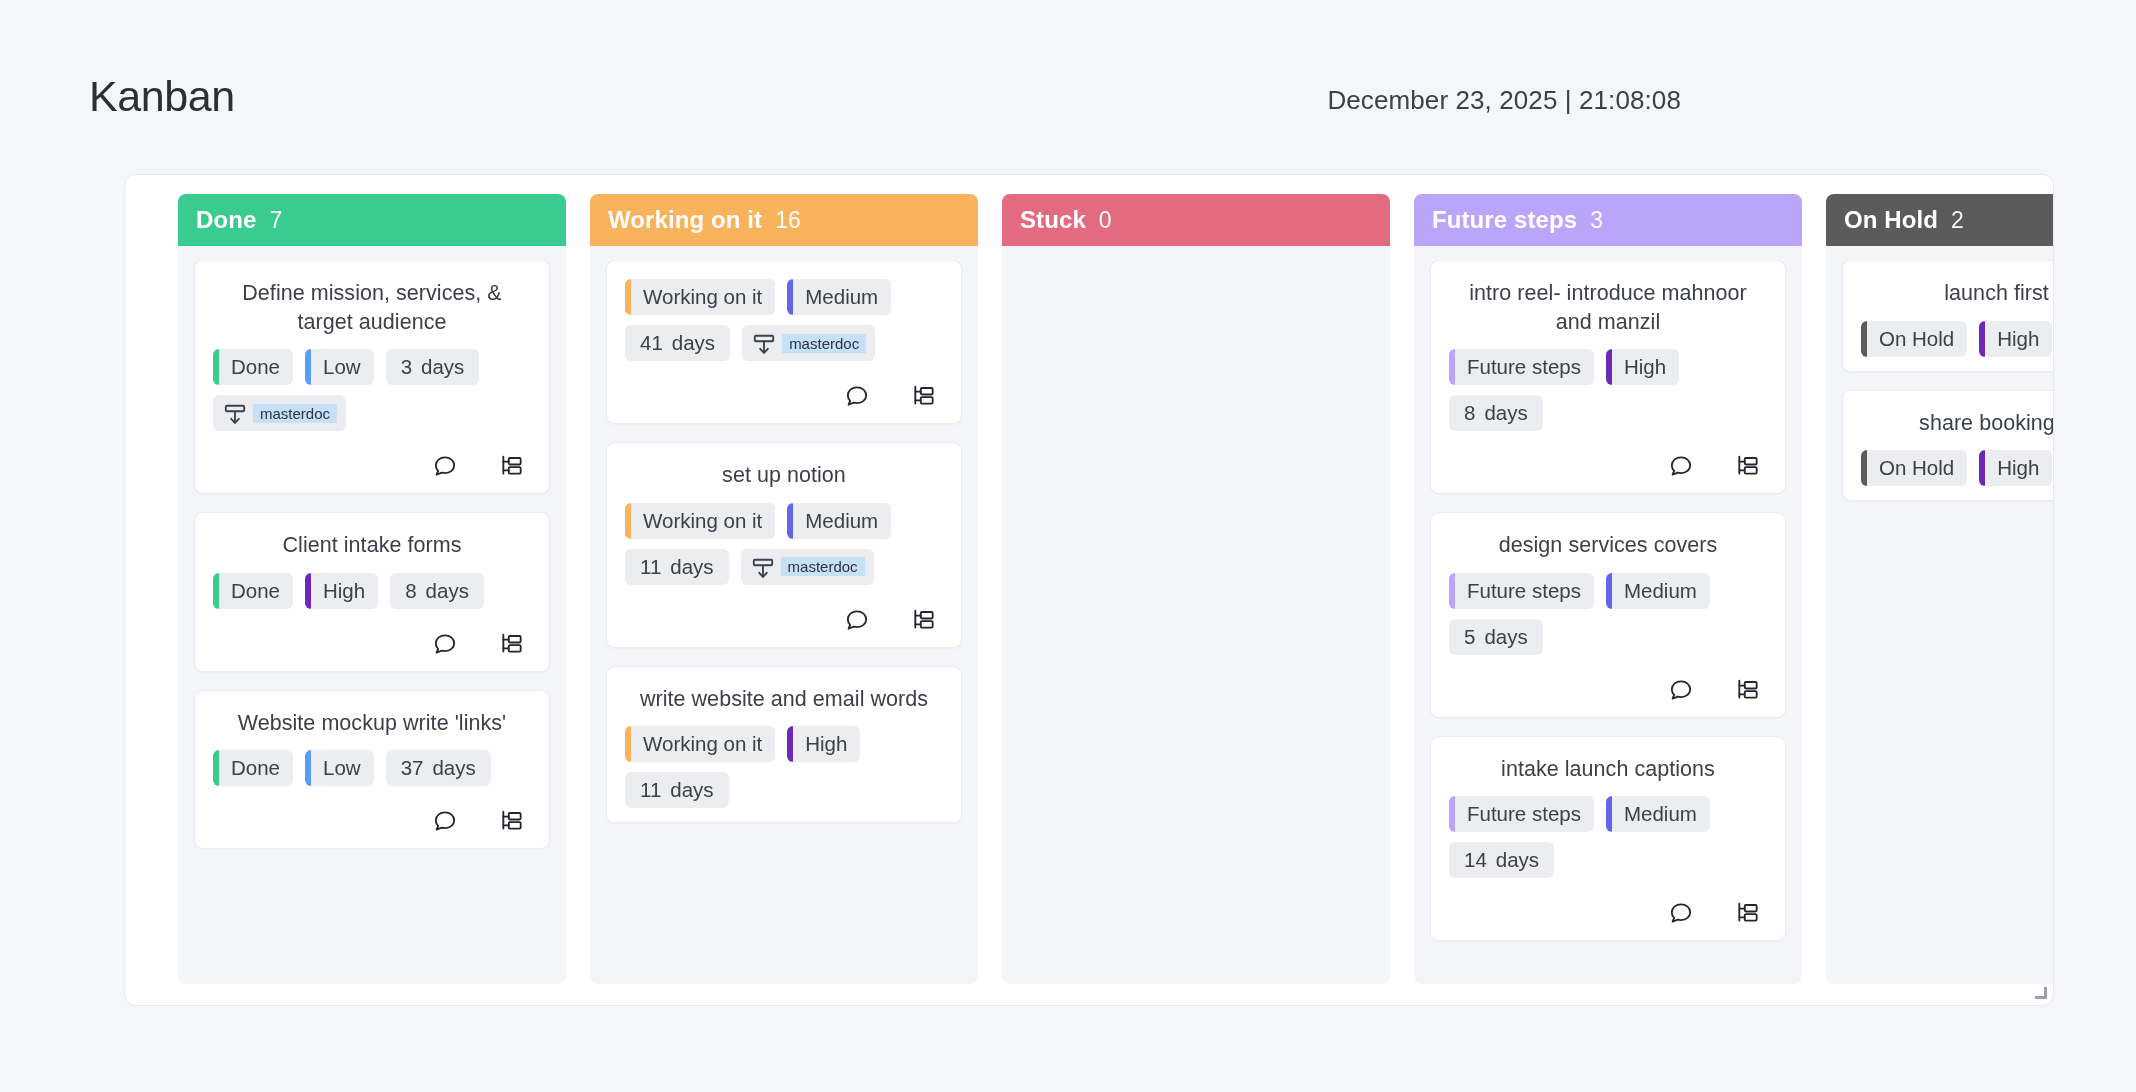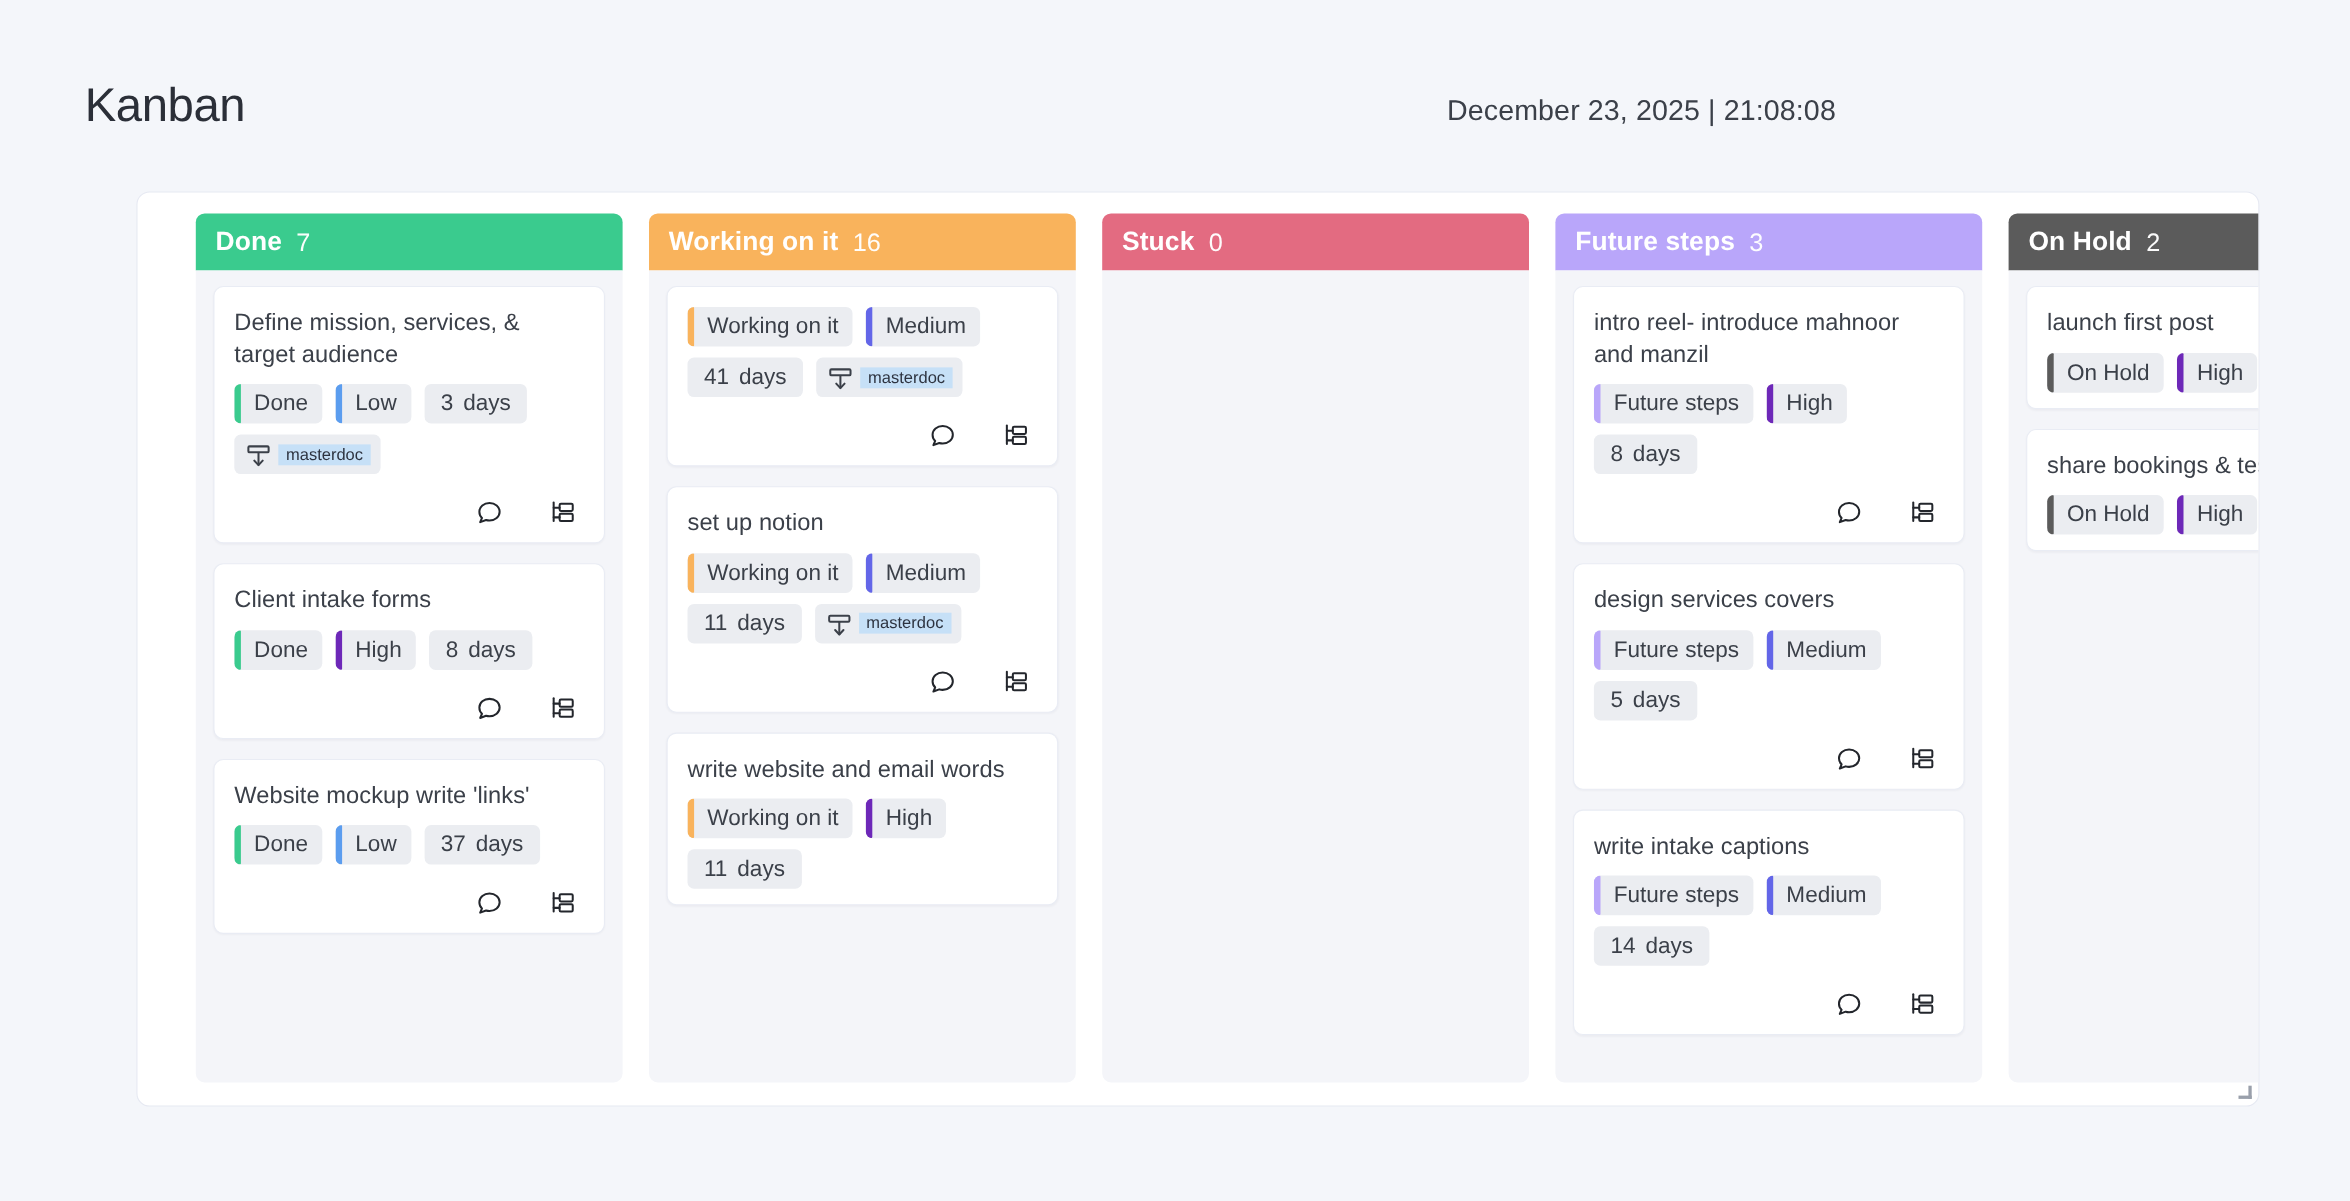--- a/index.html
+++ b/index.html
@@ -6,21 +6,21 @@
   html, body {
     width: 2136px; height: 1092px;
     background: #f4f6fa;
     font-family: "Liberation Sans", sans-serif;
     overflow: hidden;
   }
   .page { position: relative; width: 2136px; height: 1092px; }
 
   
   .topbar {
-    position: absolute; left: 0; top: 0; width: 1753px; height: 180px;
+    position: absolute; left: 12px; top: 0; width: 1753px; height: 180px;
   }
   .page-title {
     position: absolute; left: 77px; top: 72px;
     font-size: 43px; font-weight: 400; color: #2b2f38; letter-spacing: -0.4px;
   }
   .timestamp {
     position: absolute; right: 84px; top: 85px;
     font-size: 26px; color: #3b4049; letter-spacing: 0.1px;
   }
 
@@ -68,20 +68,21 @@
     flex: none;
   }
   .col-name { font-size: 24px; font-weight: 700; letter-spacing: 0.1px; }
   .col-count { font-size: 23px; font-weight: 400; margin-left: 13px; opacity: 0.97; }
   .col-body {
     flex: 1 1 auto;
     background: #f4f5f9;
     border-radius: 0 0 8px 8px;
     padding: 14px 16px 0 16px;
     overflow: hidden;
+    text-align: center;
   }
 
   
   .card {
     background: #ffffff;
     border: 1px solid #e9ecf4;
     border-radius: 9px;
     padding: 18px 18px 14px 18px;
     margin-bottom: 18px;
     box-shadow: 0 1px 2px rgba(30,40,70,0.035);
@@ -432,21 +433,21 @@
                     <path d="M4 3.5v15.5"></path>
                     <path d="M4 8h5"></path>
                     <path d="M4 16h5"></path>
                     <rect x="9" y="4.6" width="11" height="6" rx="1.1"></rect>
                     <rect x="9" y="13" width="11" height="6" rx="1.1"></rect>
                   </svg>
                 </span>
               </div>
             </div>
             <div class="card">
-              <div class="card-title">write intake captions</div>
+              <div class="card-title">intake launch captions</div>
               <div class="chips">
                 <div class="chip">
                   <span class="bar" style="background: rgb(185, 166, 250);"></span>
                   <span>Future steps</span>
                 </div>
                 <div class="chip">
                   <span class="bar" style="background: rgb(99, 102, 232);"></span>
                   <span>Medium</span>
                 </div>
                 <div class="chip plain">

